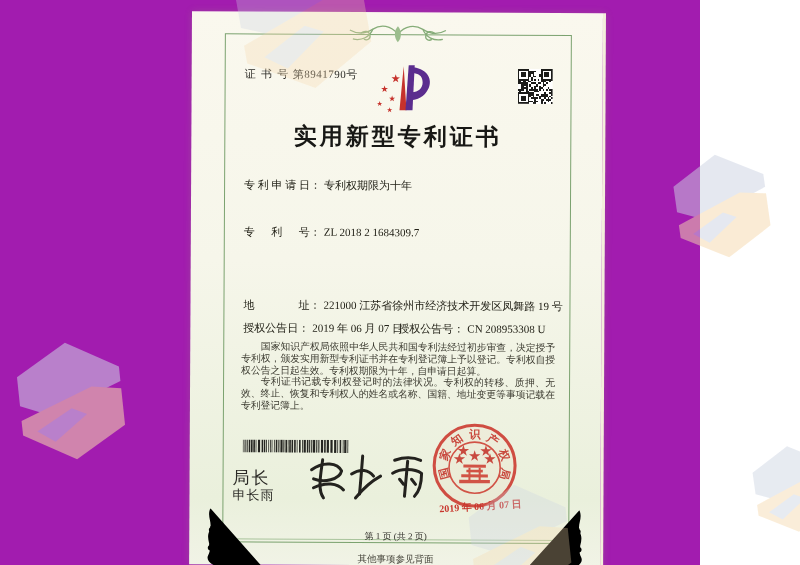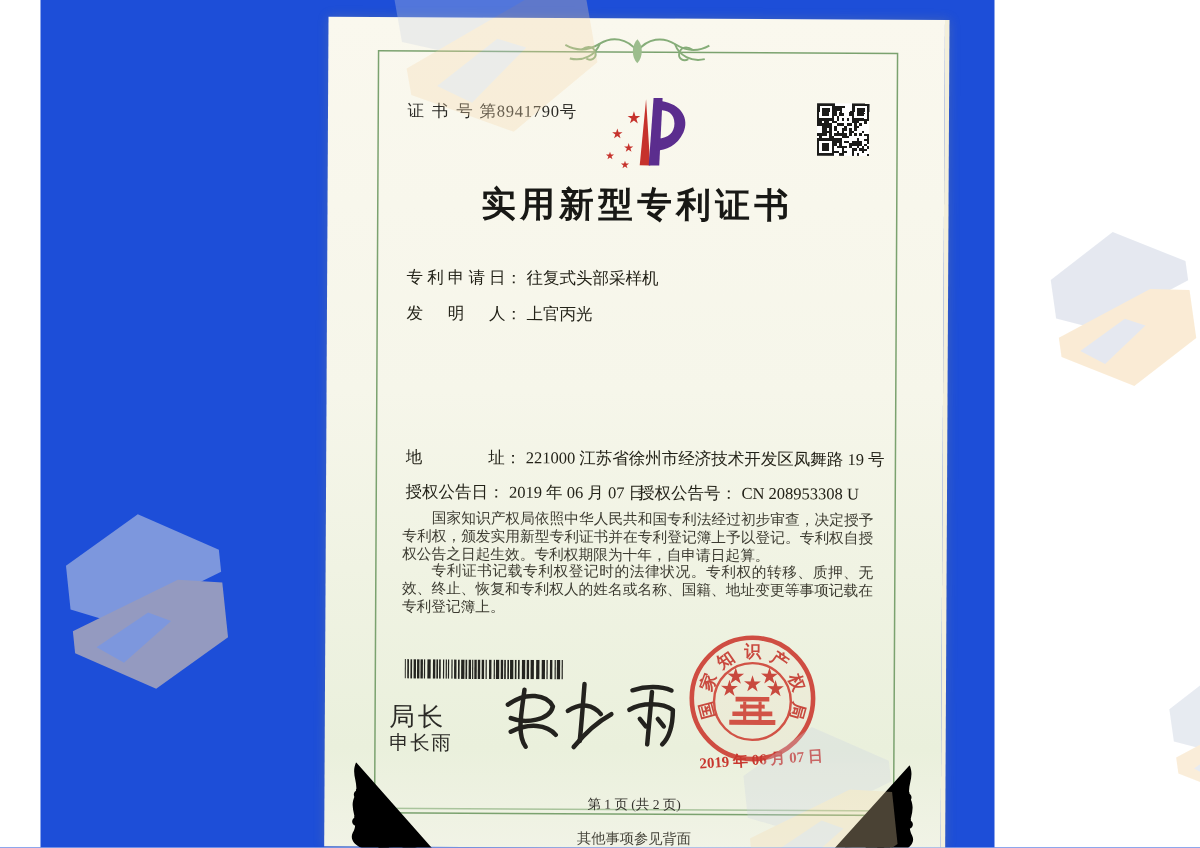--- a/index.html
+++ b/index.html
@@ -1,21 +1,21 @@
 <!DOCTYPE html>
 <html lang="zh"><head>
 <meta charset="utf-8">
 <style>
   * { margin:0; padding:0; box-sizing:border-box; }
   html,body { width:800px; height:565px; }
   body {
     background:#ffffff; overflow:hidden; position:relative;
     font-family:"Liberation Serif","DejaVu Serif",serif; color:#2b2a26;
   }
-  .stage { position:absolute; inset:0; width:636px; height:565px; background:#1d4ed8;margin-left:27px; }
+  .stage { position:absolute; inset:0; width:700px; height:565px; background:#a21caf; }
 
   
   .page {
     position:absolute; left:192px; top:12px; width:414px; height:553px;
     background:linear-gradient(180deg,#faf8ee 0%,#f6f6ea 45%,#eaf0dc 88%,#f1f3e6 100%);
     box-shadow:0 0 7px rgba(150,150,120,.30);
     border-right:3px solid #f3efdb;
     transform:rotate(.3deg); transform-origin:40% 0;
     z-index:2;
   }
@@ -381,24 +381,24 @@
           <rect x="10" y="20" width="1" height="1"></rect>
           <rect x="14" y="20" width="1" height="1"></rect>
           <rect x="16" y="20" width="1" height="1"></rect>
           <rect x="20" y="20" width="1" height="1"></rect>
         </g>
     </svg>
 
     <div class="title">实用新型专利证书</div>
 
     <div class="frow" style="top:166px">
-      <span class="flabel">专利申请日</span><span class="fcolon">：</span><span class="fval">往复式头部采样机</span>
+      <span class="flabel">专利申请日</span><span class="fcolon">：</span><span class="fval">专利权期限为十年</span>
     </div>
-    <div class="frow" style="top:190px">
-      <span class="flabel">发明人</span><span class="fcolon">：</span><span class="fval">上官丙光</span>
+    <div class="frow" style="top:213px">
+      <span class="flabel">专利号</span><span class="fcolon">：</span><span class="fval">ZL 2018 2 1684309.7</span>
     </div>
     <div class="frow" style="top:286px">
       <span class="flabel">地址</span><span class="fcolon">：</span><span class="fval">221000 江苏省徐州市经济技术开发区凤舞路 19 号</span>
     </div>
     <div class="frow tight" style="top:309px">
       <span class="flabel">授权公告日</span><span class="fcolon">：</span><span class="fval">2019 年 06 月 07 日</span>
       <span class="pair2"><span class="fl2">授权公告号</span><span class="fcolon">：</span><span class="fval">CN 208953308 U</span></span>
     </div>
 
     <div class="paras">

